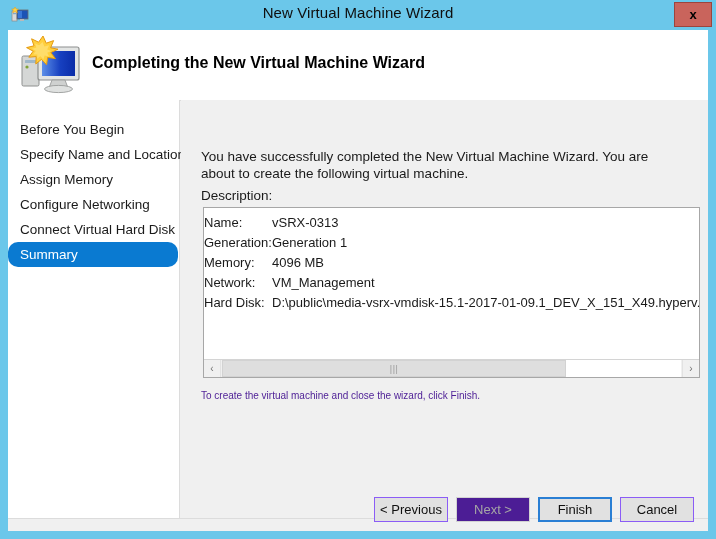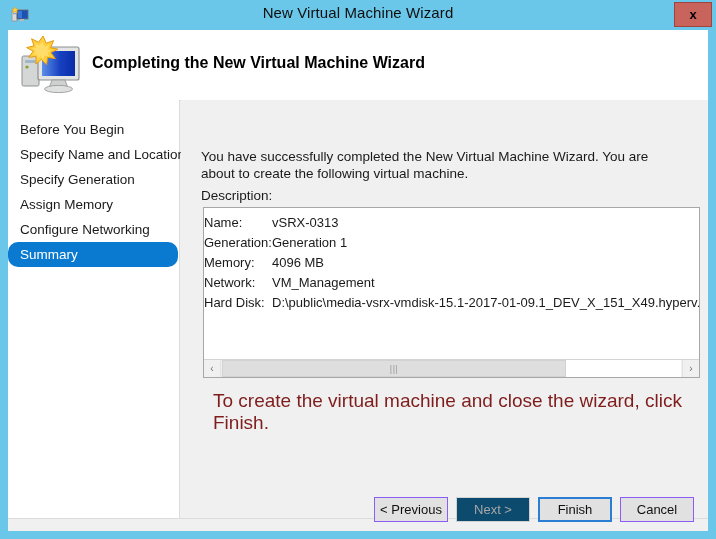--- a/index.html
+++ b/index.html
@@ -220,23 +220,23 @@
     position: absolute;
     left: 50%; top: 3px;
     transform: translateX(-50%);
     font-size: 9px;
     color: #9a9a9a;
     letter-spacing: 0.5px;
   }
 
   #finish-hint {
     position: absolute;
-    left: 32px; top: 290px;
-    font-size: 19px;
-    color: #7f1d1d;
+    left: 20px; top: 290px;
+    font-size: 10px;
+    color: #4c1d95;
   }
 
   
   #footer {
     position: absolute;
     left: 0; top: 488px;
     width: 700px;
     height: 13px;
   }
   #footer-sep {
@@ -263,21 +263,21 @@
     font-family: "Liberation Sans", sans-serif;
     font-size: 13px;
     color: #101010;
     text-align: center;
     line-height: 23px;
     cursor: pointer;
   }
   .wiz-button.disabled {
     color: #a6a6a6;
     border-color: #d2d2d2;
-    background: #0c4a6e;
+    background: #4c1d95;
     cursor: default;
   }
   .wiz-button.default {
     border: 2px solid #2a7fd4;
     line-height: 21px;
   }
   #btn-previous { left: 366px; }
   #btn-next     { left: 448px; }
   #btn-finish   { left: 530px; }
   #btn-cancel   { left: 612px; }
@@ -327,23 +327,23 @@
           <polygon points="27,2 30.2,9.2 37.6,6.6 34.6,13.8 42,15.2 34.8,18.6 39.4,24.6 31.6,23.4 30.6,30.8 25.4,25.4 19.8,30 20.2,22.6 12.8,23.2 17.2,17.2 10.6,13.6 18,11.8 15.6,4.8 22.6,8.2" fill="#ffcf3d" stroke="#e59a10" stroke-width="1"></polygon>
           <polygon points="26.5,8 28.4,12.6 33.2,11.2 31.2,15.6 35.4,17 31.2,18.8 33.2,22.4 28.6,21.6 27.4,25.6 24.4,22.2 21,24.8 21.4,20.4 17.2,20.6 19.8,17 16,14.8 20.4,13.6 19,9.4 23.2,11.2" fill="#ffe27a" opacity="0.75"></polygon>
         </svg>
       </span>
       <div id="header-title">Completing the New Virtual Machine Wizard</div>
     </div>
 
     <div id="sidebar">
       <div class="nav-item">Before You Begin</div>
       <div class="nav-item">Specify Name and Location</div>
-      <div class="nav-item">Specify Generation</div>
       <div class="nav-item">Assign Memory</div>
       <div class="nav-item">Configure Networking</div>
+      <div class="nav-item">Connect Virtual Hard Disk</div>
       <div class="nav-item selected">Summary</div>
     </div>
 
     <div id="content">
       <div id="intro-text">You have successfully completed the New Virtual Machine Wizard. You are about to create the following virtual machine.</div>
       <div id="description-label">Description:</div>
 
       <div id="details-box">
         <div id="details-list">
           <div class="detail-row">

